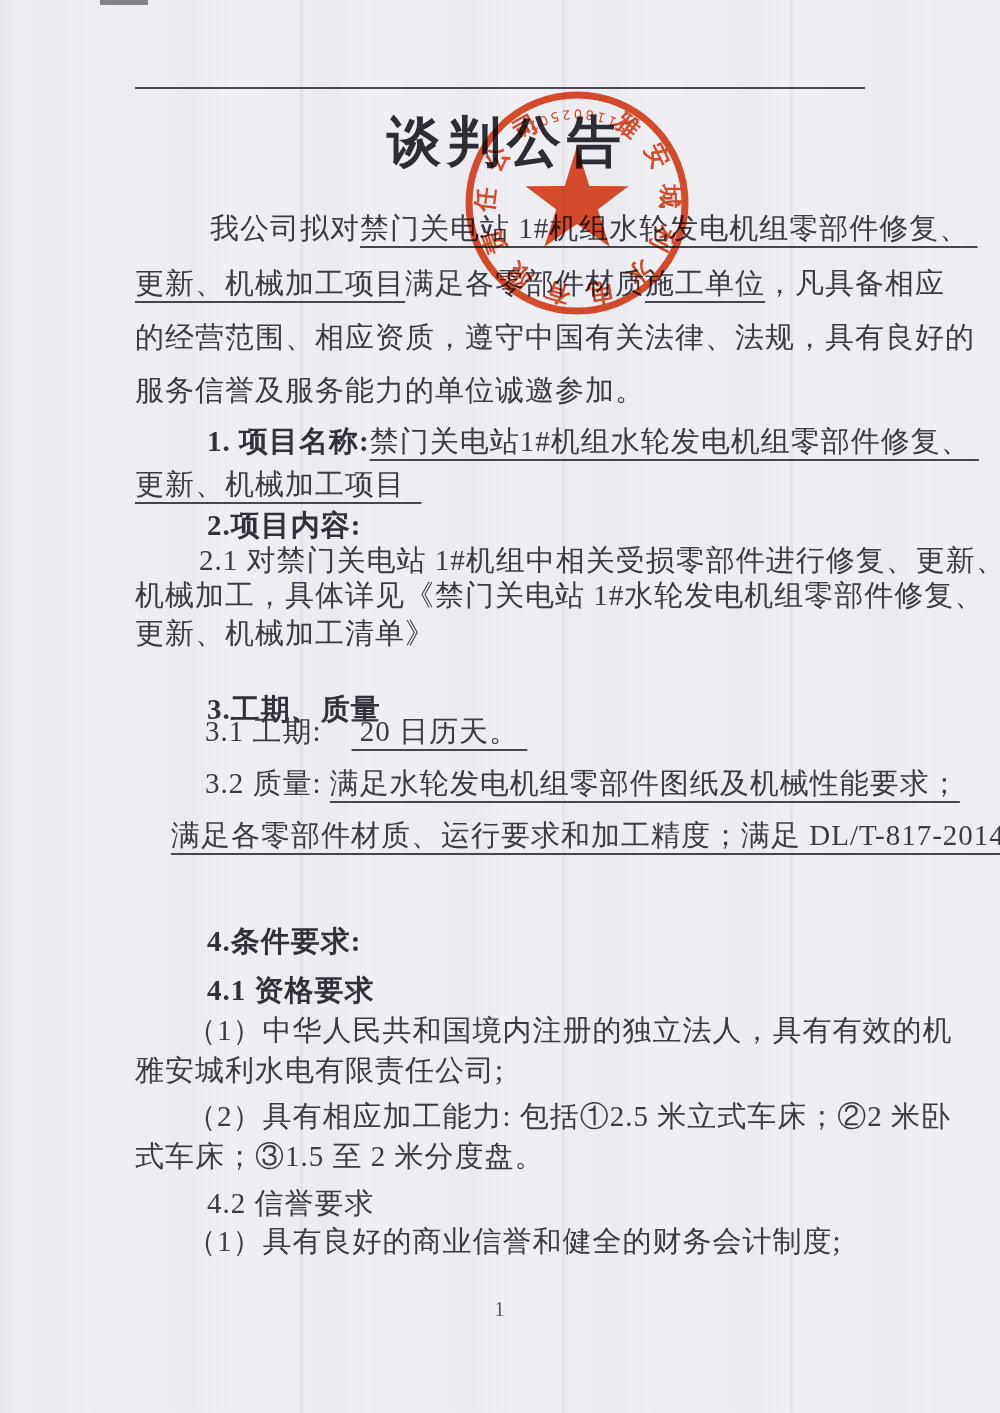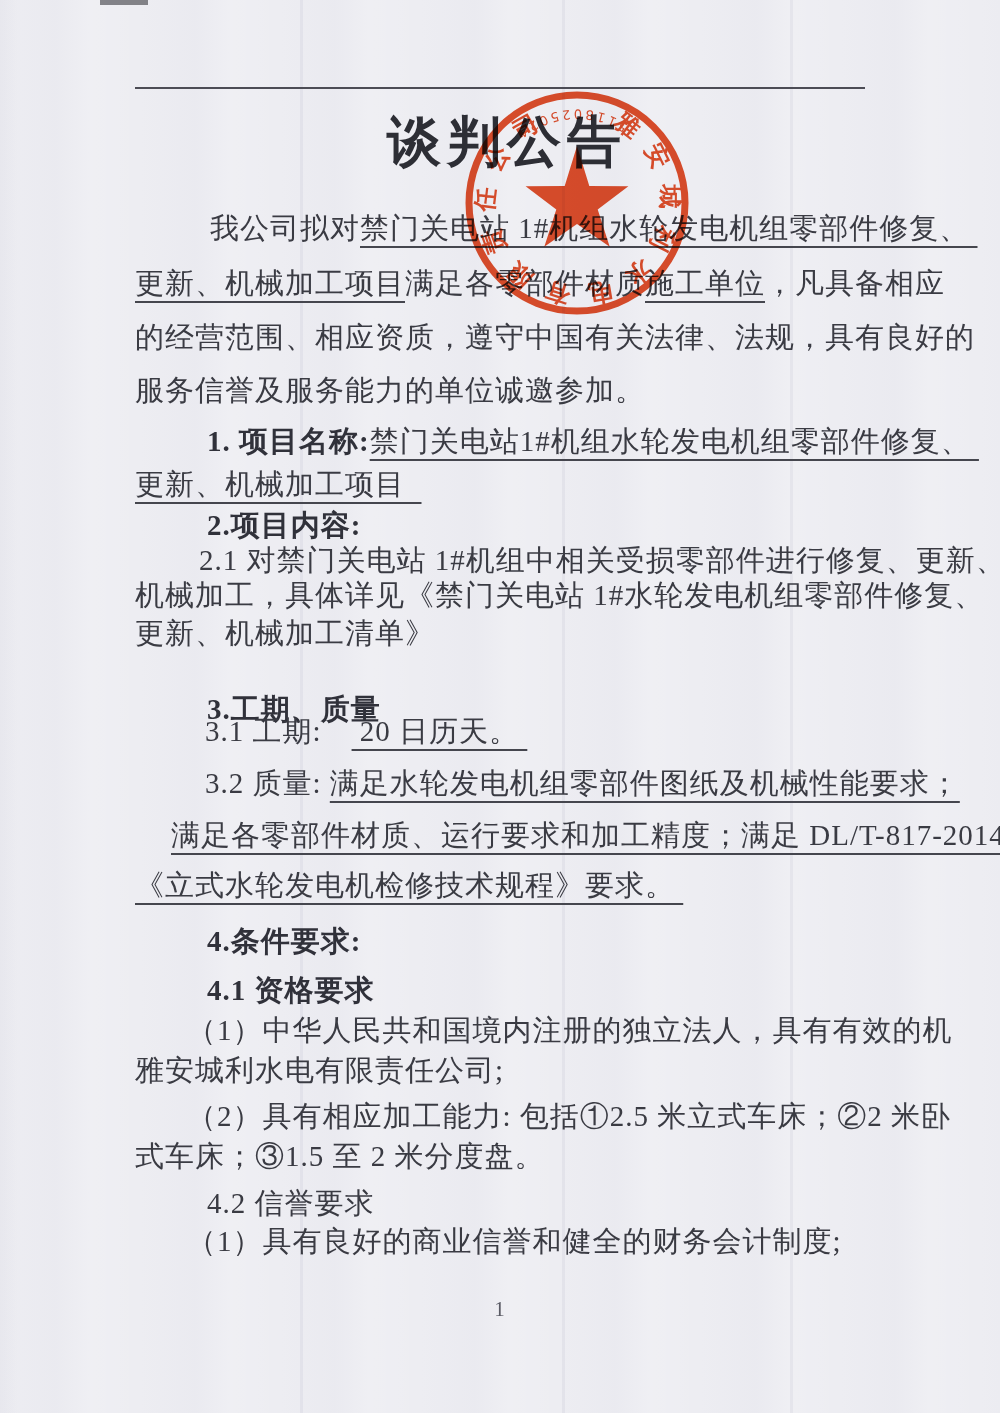--- a/index.html
+++ b/index.html
@@ -74,21 +74,20 @@
     <div class="line" style="top: 424px; padding-left: 72px;"><span class="b">1. 项目名称:</span><span class="u">禁门关电站1#机组水轮发电机组零部件修复、&nbsp;</span></div>
     <div class="line" style="top: 467px; padding-left: 0px;"><span class="u">更新、机械加工项目&nbsp;&nbsp;</span></div>
     <div class="line" style="top: 508px; padding-left: 72px;"><span class="b">2.项目内容:</span></div>
     <div class="line" style="top: 543px; padding-left: 64px;"><span>2.1 对禁门关电站 1#机组中相关受损零部件进行修复、更新、</span></div>
     <div class="line" style="top: 578px; padding-left: 0px;"><span>机械加工，具体详见《禁门关电站 1#水轮发电机组零部件修复、</span></div>
     <div class="line" style="top: 616px; padding-left: 0px;"><span>更新、机械加工清单》</span></div>
     <div class="line" style="top: 692px; padding-left: 72px;"><span class="b">3.工期、质量</span></div>
     <div class="line" style="top: 714px; padding-left: 70px;"><span>3.1 工期: </span><span class="u">&nbsp;20 日历天。&nbsp;</span></div>
     <div class="line" style="top: 766px; padding-left: 70px;"><span>3.2 质量:&nbsp;</span><span class="u">满足水轮发电机组零部件图纸及机械性能要求；</span></div>
     <div class="line" style="top: 818px; padding-left: 0px; margin-left: 36px;"><span class="u">满足各零部件材质、运行要求和加工精度；满足 DL/T-817-2014</span></div>
-    <div class="line" style="top: 868px; padding-left: 0px;"><span class="u">《立式水轮发电机检修技术规程》要求。&nbsp;</span></div>
     <div class="line" style="top: 924px; padding-left: 72px;"><span class="b">4.条件要求:</span></div>
     <div class="line" style="top: 973px; padding-left: 72px;"><span class="b">4.1 资格要求</span></div>
     <div class="line" style="top: 1013px; padding-left: 52px;"><span>（1）中华人民共和国境内注册的独立法人，具有有效的机</span></div>
     <div class="line" style="top: 1053px; padding-left: 0px;"><span>雅安城利水电有限责任公司;</span></div>
     <div class="line" style="top: 1099px; padding-left: 52px;"><span>（2）具有相应加工能力: 包括①2.5 米立式车床；②2 米卧</span></div>
     <div class="line" style="top: 1139px; padding-left: 0px;"><span>式车床；③1.5 至 2 米分度盘。</span></div>
     <div class="line" style="top: 1186px; padding-left: 72px;"><span>4.2 信誉要求</span></div>
     <div class="line" style="top: 1224px; padding-left: 52px;"><span>（1）具有良好的商业信誉和健全的财务会计制度;</span></div>
   </div>
 

